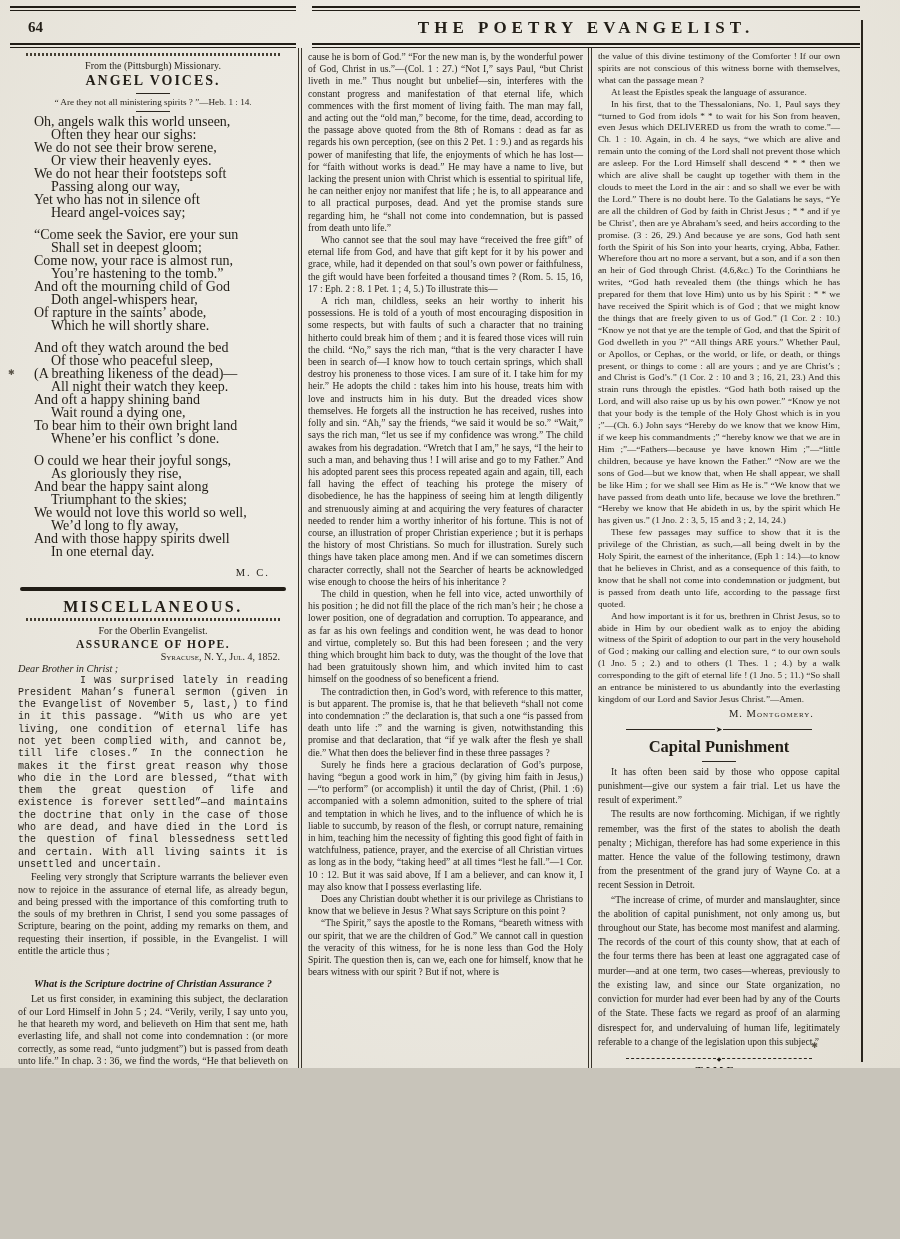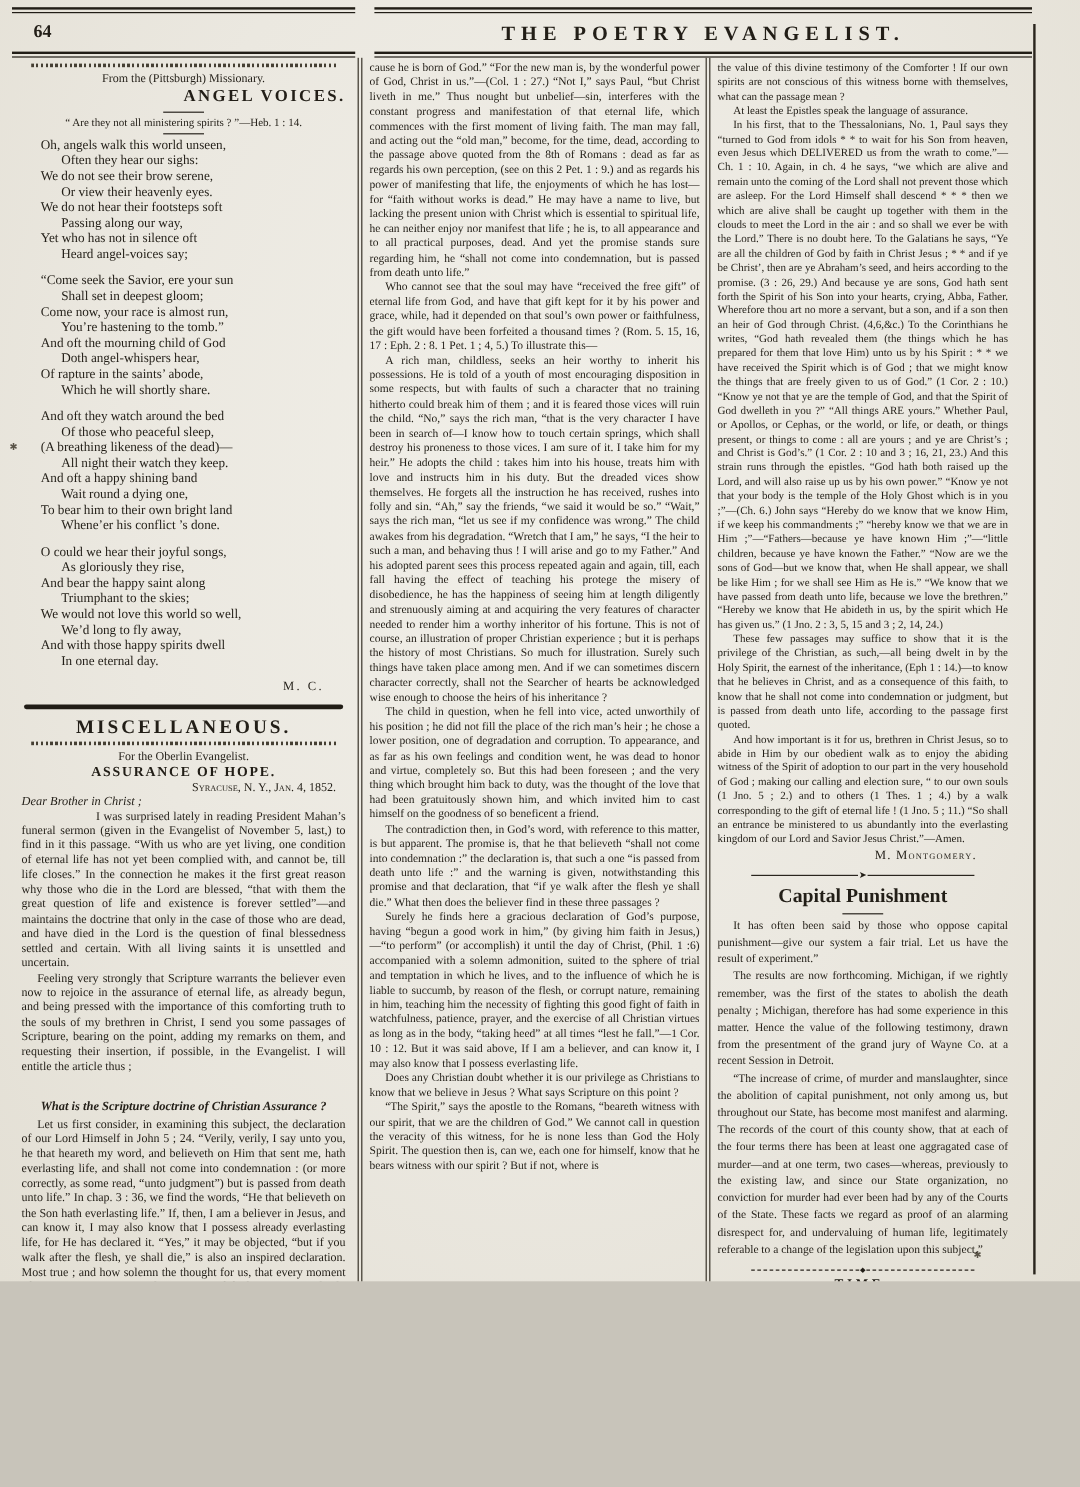--- a/index.html
+++ b/index.html
@@ -31,33 +31,33 @@
   .srule{width:34px;border-top:1.3px solid #2a251e;margin:4px auto 3px;}
   .orn{display:flex;align-items:center;margin:7px 28px 2px;}
   .orn-line{flex:1;border-top:1px solid #2a251e;}
   .orn-line.dashed{border-top-style:dashed;}
   .orn-glyph{font-family:"DejaVu Sans",sans-serif;font-size:8px;line-height:1;margin:0 1px;color:#211d16;}
   .orn-glyph.small{font-size:6px;}
   
   .sec-head{font-size:15px;letter-spacing:6px;font-weight:600;text-align:center;margin:2px 0 1px;}
   .misc-head{font-size:16px;letter-spacing:2.5px;font-weight:bold;text-align:center;margin:0 0 2px;}
   .source-line{font-size:10px;text-align:center;margin:3px 0 2px;}
-  .poem-title{font-size:14px;letter-spacing:2px;text-align:right;margin:2px 0 0;font-weight:600;}
+  .poem-title{font-size:14px;letter-spacing:2px;text-align:center;margin:2px 0 0;font-weight:600;}
   .epigraph{font-size:9.2px;text-align:center;margin:1px 4px;}
   .stanza{margin:0 0 9px;}
-  .poem-line{font-size:11px;line-height:13px;padding-left:16px;white-space:nowrap;}
+  .poem-line{font-size:14px;line-height:13px;padding-left:16px;white-space:nowrap;}
   .stanza .poem-line:nth-child(even){padding-left:33px;}
   .sig{font-size:10.5px;text-align:right;padding-right:18px;letter-spacing:2px;margin:2px 0 0;}
   .sig.smallcaps{font-variant:small-caps;letter-spacing:1px;padding-right:26px;font-size:10.6px;}
   
   .article-title{font-size:11.5px;font-weight:bold;letter-spacing:1.5px;text-align:center;margin:2px 0 1px;}
   .dateline{font-size:10px;font-variant:small-caps;text-align:right;padding-right:8px;margin:0 0 1px;}
   .salutation{font-size:10.3px;font-style:italic;margin:0 0 1px;}
   .para{font-size:10px;line-height:12.3px;text-align:justify;text-indent:13px;margin:0;}
-  .open .para:first-child{text-indent:62px;}
+  .open .para:first-child{text-indent:62px;font-family:Liberation Mono, monospace;}
   .question{font-size:10.4px;font-style:italic;text-align:center;margin:21px 0 4px;font-weight:600;}
   .c2 .para{font-size:9.6px;line-height:12.2px;}
   .c3 .para{font-size:9.2px;line-height:11.9px;}
   .cont .para:first-child{text-indent:0;}
   
   .cp-title{font-size:16.5px;font-weight:bold;text-align:center;margin:3px 0 0;}
   .cp .para{font-size:9.6px;line-height:14.2px;}
   .cp{margin-top:3px;}
   
   .time-title{font-size:11px;font-weight:bold;letter-spacing:3px;text-align:center;margin:1px 0 5px;}
@@ -136,21 +136,21 @@
         <div class="sig">M. C.</div>
       </section>
 
       <div class="hrule"></div>
 
       <section>
         <h2 class="misc-head">MISCELLANEOUS.</h2>
         <div class="wavy"></div>
         <div class="source-line">For the Oberlin Evangelist.</div>
         <h4 class="article-title">ASSURANCE OF HOPE.</h4>
-        <div class="dateline">Syracuse, N. Y., Jan. 4, 1852.</div>
+        <div class="dateline">Syracuse, N. Y., Jul. 4, 1852.</div>
         <div class="salutation">Dear Brother in Christ ;</div>
         <div class="open">
             <p class="para">I was surprised lately in reading President Mahan’s funeral sermon (given in the Evangelist of November 5, last,) to find in it this passage. “With us who are yet living, one condition of eternal life has not yet been complied with, and cannot be, till life closes.” In the connection he makes it the first great reason why those who die in the Lord are blessed, “that with them the great question of life and existence is forever settled”—and maintains the doctrine that only in the case of those who are dead, and have died in the Lord is the question of final blessedness settled and certain. With all living saints it is unsettled and uncertain.</p>
             <p class="para">Feeling very strongly that Scripture warrants the believer even now to rejoice in the assurance of eternal life, as already begun, and being pressed with the importance of this comforting truth to the souls of my brethren in Christ, I send you some passages of Scripture, bearing on the point, adding my remarks on them, and requesting their insertion, if possible, in the Evangelist. I will entitle the article thus ;</p>
           </div>
         <div class="question">What is the Scripture doctrine of Christian Assurance ?</div>
         <div>
             <p class="para">Let us first consider, in examining this subject, the declaration of our Lord Himself in John 5 ; 24. “Verily, verily, I say unto you, he that heareth my word, and believeth on Him that sent me, hath everlasting life, and shall not come into condemnation : (or more correctly, as some read, “unto judgment”) but is passed from death unto life.” In chap. 3 : 36, we find the words, “He that believeth on the Son hath everlasting life.” If, then, I am a believer in Jesus, and can know it, I may also know that I possess already everlasting life, for He has declared it. “Yes,” it may be objected, “but if you walk after the flesh, ye shall die,” is also an inspired declaration. Most true ; and how solemn the thought for us, that every moment of our time not spent in the exercise of faith is spent in death, according to God’s estimate of things ! “For to be carnally minded is death.” But here it is of great importance to remember that “the flesh (or corrupt nature) lusteth against the Spirit, and the Spirit against the flesh : and these are contrary the one to the other, &amp;c.”—Gal. 5 : 17. “Whosoever is born of God,” says John (1 Ep. 2 : 9) “doth not commit sin, for his seed remaineth in him : and he cannot sin, be-</p>
           </div>
       </section>

